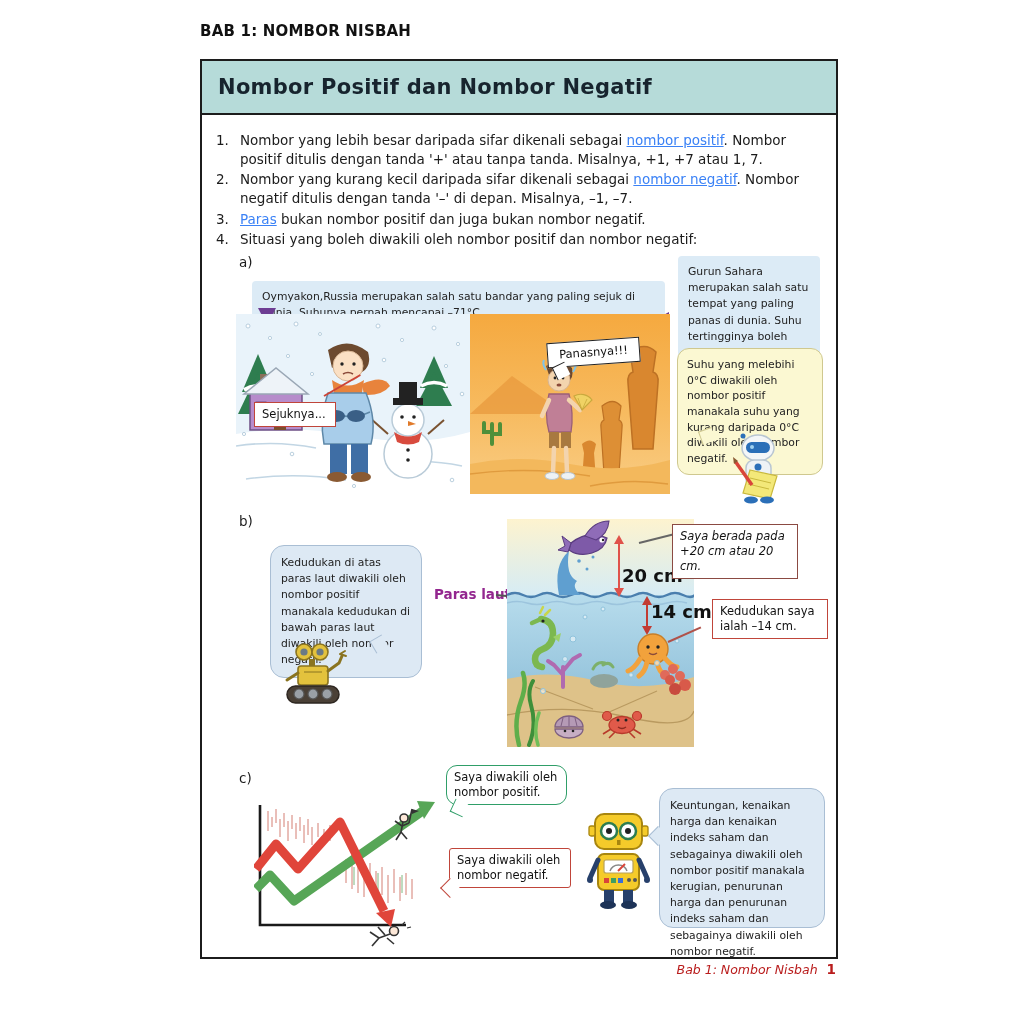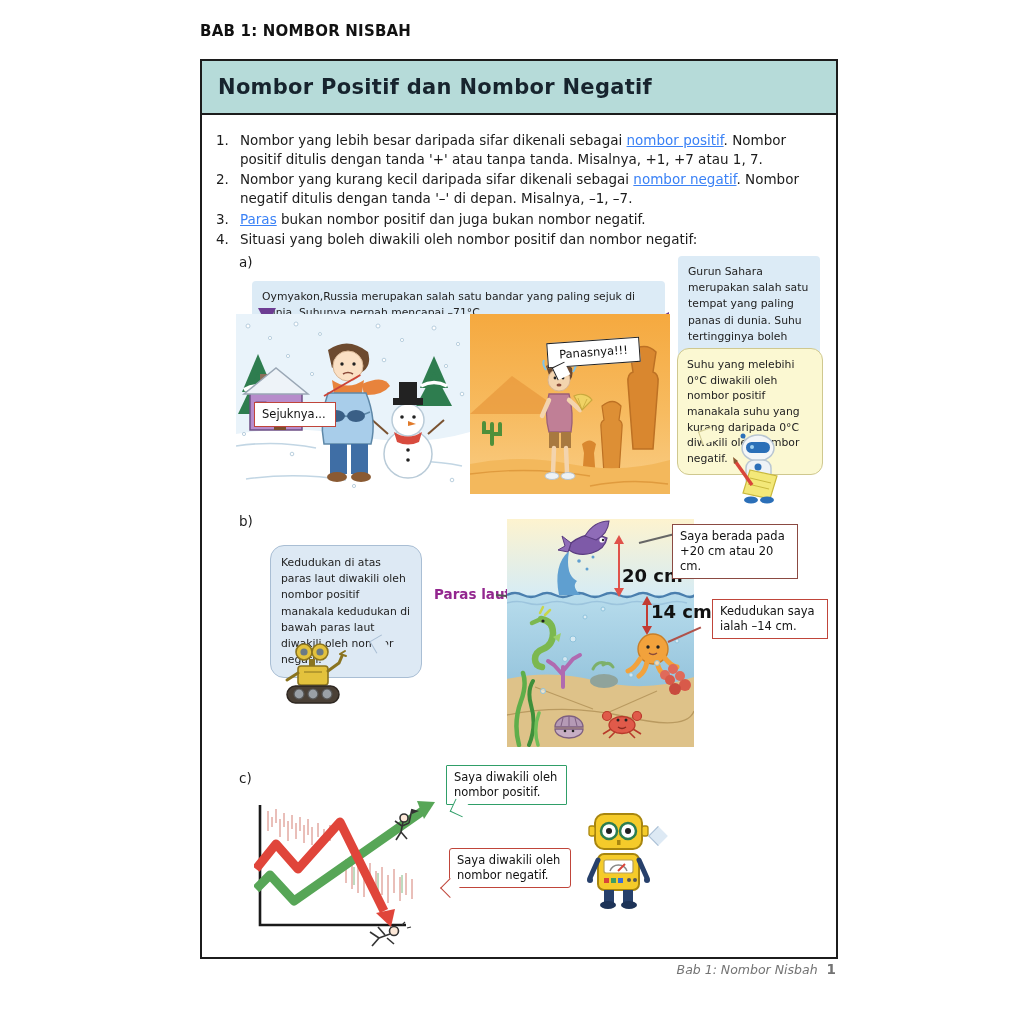--- a/index.html
+++ b/index.html
@@ -26,21 +26,21 @@
                font-size:10.8px;line-height:1.45;color:#222;box-sizing:border-box;}
   .blue-bubble{background:#dde9f4;border:1.5px solid #a9bed4;border-radius:14px;padding:9px 10px;
                font-size:10.8px;line-height:1.5;color:#222;box-sizing:border-box;}
   .speech-box{background:#fff;font-size:11.5px;line-height:1.3;padding:4px 7px;box-sizing:border-box;color:#111;}
   .tail{position:absolute;width:13px;height:13px;background:#fff;}
   .ptr-line{position:absolute;height:2px;transform-origin:left center;}
   .measure-label{font-size:18px;font-weight:bold;color:#111;}
   .sea-level{font-size:13.5px;font-weight:bold;color:#93278f;}
   .tri{width:0;height:0;}
   
-  .footer{left:0;top:961px;width:836px;text-align:right;font-size:12.5px;color:#737373;}
+  .footer{left:0;top:961px;width:836px;text-align:right;font-size:12.5px;color:#b91c1c;}
   .footer .chap{font-style:italic;}
   .footer .pg{font-weight:bold;font-style:normal;font-size:13.5px;margin-left:9px;}
 </style>
 </head>
 <body>
 
 <div id="stage">
 
   <div class="abs chapter-header">BAB 1: NOMBOR NISBAH</div>
 
@@ -350,21 +350,21 @@
           <circle cx="36" cy="172" r="2.5"></circle>
         <circle cx="96" cy="90" r="2"></circle>
           <circle cx="124" cy="156" r="2.2"></circle>
       </g>
     </svg>
 
     <div class="abs measure-label" style="left:420px;top:504px;">20 cm</div>
     <div class="abs measure-label" style="left:449px;top:540px;">14 cm</div>
 
     <div class="abs ptr-line" style="left:437px;top:481px;width:38px;background:#666;transform:rotate(-14deg);"></div>
-    <div class="abs speech-box" style="left:470px;top:463px;width:126px;border:1.6px solid #8b4a42;">Saya berada pada +20 cm atau 20 cm.</div>
+    <div class="abs speech-box" style="left:470px;top:463px;width:126px;border:1.6px solid #8b4a42;font-style:italic;">Saya berada pada +20 cm atau 20 cm.</div>
 
     <div class="abs ptr-line" style="left:466px;top:580px;width:36px;background:#b0524a;transform:rotate(-24deg);"></div>
     <div class="abs speech-box" style="left:510px;top:538px;width:116px;border:1.6px solid #c0453a;">Kedudukan saya ialah –14 cm.</div>
 
     <div class="abs sec-label" style="left:37px;top:709px;">c)</div>
 
     <svg class="abs" style="left:52px;top:736px;" width="196" height="152" viewBox="0 0 196 152">
       <g stroke-width="1.3" opacity="0.85">
         <g stroke="#d98a80">
           <line x1="14" y1="14" x2="14" y2="34"></line>
@@ -424,21 +424,21 @@
         <circle cx="140" cy="134" r="4.5" fill="#fde8d8"></circle>
         <line x1="136" y1="137" x2="125" y2="141"></line>
         <line x1="131" y1="138" x2="124" y2="130"></line>
           <line x1="133" y1="141" x2="140" y2="147"></line>
         <line x1="125" y1="141" x2="116" y2="135"></line>
           <line x1="125" y1="141" x2="118" y2="149"></line>
         <path d="M148,128 l3,-3 m2,6 l4,-1" stroke-width="1.2"></path>
       </g>
     </svg>
 
-    <div class="abs speech-box" style="left:244px;top:704px;width:121px;border:1.8px solid #2f9e68;border-radius:1px;">Saya diwakili oleh nombor positif.</div>
+    <div class="abs speech-box" style="left:244px;top:704px;width:121px;border:1.8px solid #2f9e68;border-radius:11px;">Saya diwakili oleh nombor positif.</div>
     <div class="abs tail" style="left:250px;top:740px;border-left:1.8px solid #2f9e68;border-bottom:1.8px solid #2f9e68;transform:rotate(25deg);"></div>
 
     <div class="abs speech-box" style="left:247px;top:787px;width:122px;border:1.8px solid #c0453a;border-radius:3px;">Saya diwakili oleh nombor negatif.</div>
     <div class="abs tail" style="left:241px;top:820px;border-left:1.8px solid #c0453a;border-bottom:1.8px solid #c0453a;transform:rotate(45deg);"></div>
 
     <svg class="abs" style="left:385px;top:751px;" width="63" height="98" viewBox="0 0 63 98">
       <rect x="8" y="2" width="47" height="35" rx="9" fill="#f5cb2a" stroke="#a8860f" stroke-width="2"></rect>
       <rect x="2" y="14" width="6" height="10" rx="2" fill="#f5cb2a" stroke="#a8860f" stroke-width="1.3"></rect>
       <rect x="55" y="14" width="6" height="10" rx="2" fill="#f5cb2a" stroke="#a8860f" stroke-width="1.3"></rect>
       <circle cx="22" cy="19" r="8" fill="#fff" stroke="#2e7d4f" stroke-width="2.5"></circle>
@@ -458,20 +458,21 @@
       <path d="M11,48 L3,66" stroke="#27406b" stroke-width="5" stroke-linecap="round"></path>
       <path d="M52,48 L60,66" stroke="#27406b" stroke-width="5" stroke-linecap="round"></path>
       <circle cx="3" cy="68" r="3" fill="#27406b"></circle>
         <circle cx="60" cy="68" r="3" fill="#27406b"></circle>
       <rect x="17" y="78" width="10" height="13" fill="#27406b"></rect>
       <rect x="36" y="78" width="10" height="13" fill="#27406b"></rect>
       <ellipse cx="21" cy="93" rx="8" ry="4" fill="#1d3357"></ellipse>
       <ellipse cx="42" cy="93" rx="8" ry="4" fill="#1d3357"></ellipse>
     </svg>
 
+    <div class="abs blue-bubble" style="left:457px;top:727px;width:166px;height:140px;">Keuntungan, kenaikan harga dan kenaikan indeks saham dan sebagainya diwakili oleh nombor positif manakala kerugian, penurunan harga dan penurunan indeks saham dan sebagainya diwakili oleh nombor negatif.</div>
     <div class="abs tail" style="left:449px;top:768px;background:#dde9f4;border-left:1.5px solid #a9bed4;border-bottom:1.5px solid #a9bed4;transform:rotate(45deg);"></div>
 
   </div>
 
   <div class="abs footer">
     <span class="chap">Bab 1: Nombor Nisbah</span><span class="pg">1</span>
   </div>
 
 </div>
 

